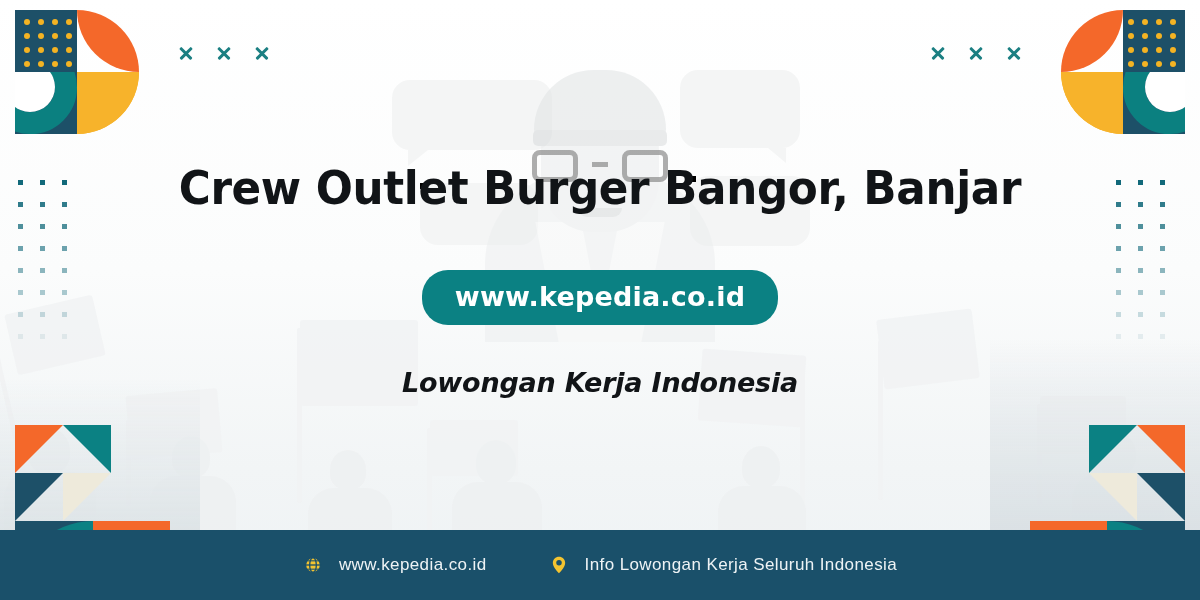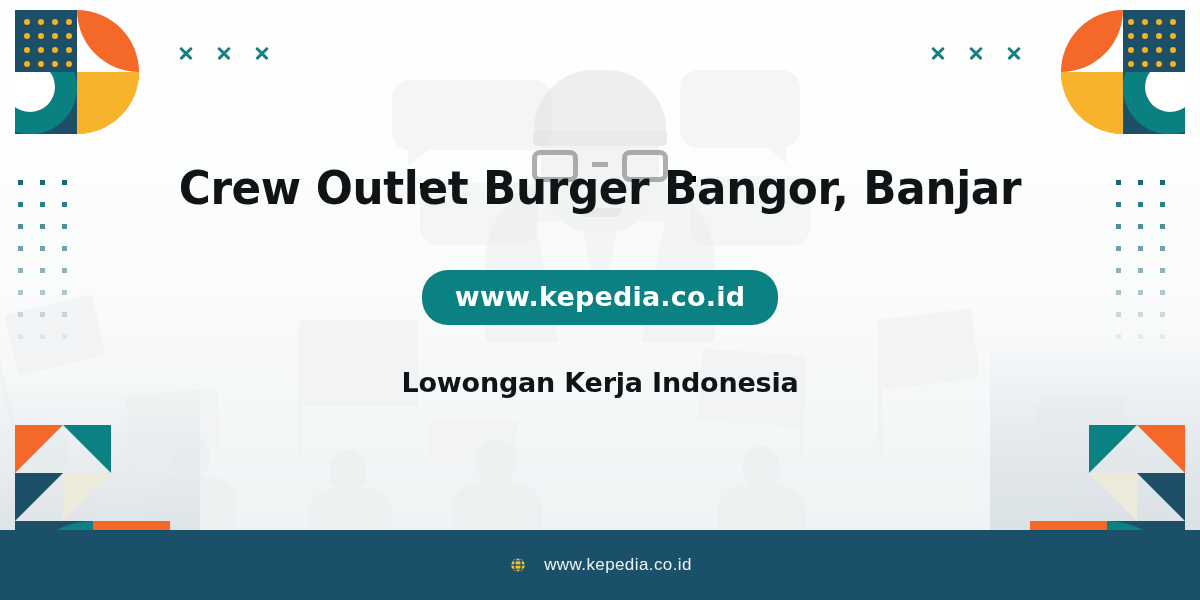--- a/index.html
+++ b/index.html
@@ -207,20 +207,21 @@
     letter-spacing:.2px;
     font-family:"DejaVu Sans", sans-serif;
   }
   .subtitle{
     margin-top:42px;
     font-family:"DejaVu Sans", sans-serif;
     font-weight:bold;
     font-size:27px;
     color:#111417;
     letter-spacing:-.2px;
+    font-style:italic;
   }
 
   
   .footer{
     position:absolute; left:0; right:0; bottom:0; height:70px;
     background:#1a506a;
     display:flex; align-items:center; justify-content:center; gap:62px;
   }
   .fitem{ display:flex; align-items:center; gap:16px; }
   .fitem .flabel{
@@ -484,15 +485,24 @@
           <circle cx="12" cy="12" r="9" stroke="#1a506a" stroke-width="1.6" fill="none"></circle>
           <ellipse cx="12" cy="12" rx="4" ry="9" stroke="#1a506a" stroke-width="1.6" fill="none"></ellipse>
           <line x1="3" y1="12" x2="21" y2="12" stroke="#1a506a" stroke-width="1.6"></line>
           <line x1="4.6" y1="7" x2="19.4" y2="7" stroke="#1a506a" stroke-width="1.3"></line>
           <line x1="4.6" y1="17" x2="19.4" y2="17" stroke="#1a506a" stroke-width="1.3"></line>
         </svg>
       </span>
       <span class="flabel">www.kepedia.co.id</span>
     </div>
 
+    <div class="fitem">
+      <span>
+        <svg class="ficon" viewBox="0 0 24 24">
+          <path d="M12 2.2c-4.1 0-7.4 3.3-7.4 7.4 0 5.4 7.4 12.2 7.4 12.2s7.4-6.8 7.4-12.2c0-4.1-3.3-7.4-7.4-7.4z" fill="#f4c430"></path>
+          <circle cx="12" cy="9.4" r="3.3" fill="#1a506a"></circle>
+        </svg>
+      </span>
+      <span class="flabel">Info Lowongan Kerja Seluruh Indonesia</span>
+    </div>
   </div>
 
 </div>
 
 </body></html>

